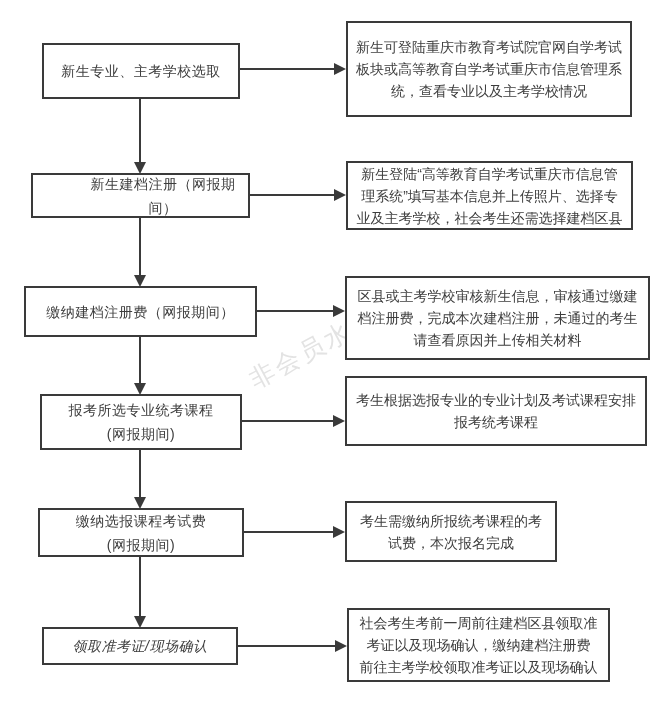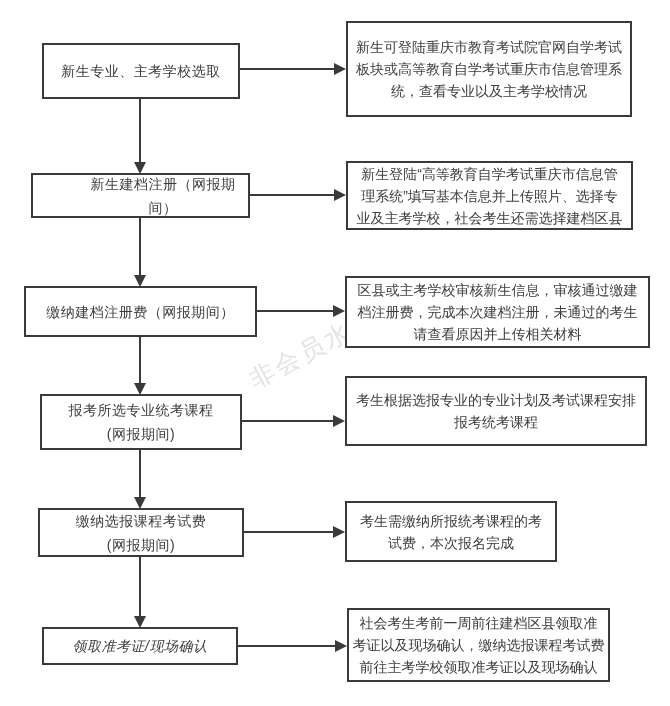--- a/index.html
+++ b/index.html
@@ -104,21 +104,21 @@
   <div class="node right-node" style="left:346px; top:161px; width:287px; height:69px;">新生登陆“高等教育自学考试重庆市信息管
 理系统”填写基本信息并上传照片、选择专
 业及主考学校，社会考生还需选择建档区县</div>
   <div class="hline" style="left:250px; top:194px; width:84px;"></div>
   <div class="head-right" style="left:334px; top:189px;"></div>
 
   <div class="vline" style="top:218px; height:57px;"></div>
   <div class="head-down" style="top:275px;"></div>
 
   <div class="node left-node" style="left:24px;  top:286px; width:233px; height:51px;">缴纳建档注册费（网报期间）</div>
-  <div class="node right-node" style="left:345px; top:276px; width:305px; height:72px;">区县或主考学校审核新生信息，审核通过缴建
+  <div class="node right-node" style="left:345px; top:276px; width:305px; height:84px;">区县或主考学校审核新生信息，审核通过缴建
 档注册费，完成本次建档注册，未通过的考生
 请查看原因并上传相关材料</div>
   <div class="hline" style="left:257px; top:310px; width:76px;"></div>
   <div class="head-right" style="left:333px; top:305px;"></div>
 
   <div class="vline" style="top:337px; height:46px;"></div>
   <div class="head-down" style="top:383px;"></div>
 
   <div class="node left-node" style="left:40px;  top:394px; width:202px; height:56px;">报考所选专业统考课程
 (网报期间)</div>
@@ -135,18 +135,18 @@
   <div class="node right-node" style="left:345px; top:501px; width:212px; height:61px;">考生需缴纳所报统考课程的考
 试费，本次报名完成</div>
   <div class="hline" style="left:244px; top:531px; width:89px;"></div>
   <div class="head-right" style="left:333px; top:526px;"></div>
 
   <div class="vline" style="top:557px; height:59px;"></div>
   <div class="head-down" style="top:616px;"></div>
 
   <div class="node left-node" style="left:42px;  top:627px; width:196px; height:38px;font-style:italic;">领取准考证/现场确认</div>
   <div class="node right-node" style="left:347px; top:608px; width:263px; height:74px;">社会考生考前一周前往建档区县领取准
-考证以及现场确认，缴纳选报课程考试费
+考证以及现场确认，缴纳建档注册费
 前往主考学校领取准考证以及现场确认</div>
   <div class="hline" style="left:238px; top:645px; width:97px;"></div>
   <div class="head-right" style="left:335px; top:640px;"></div>
 
 </div>
 
 </body></html>

